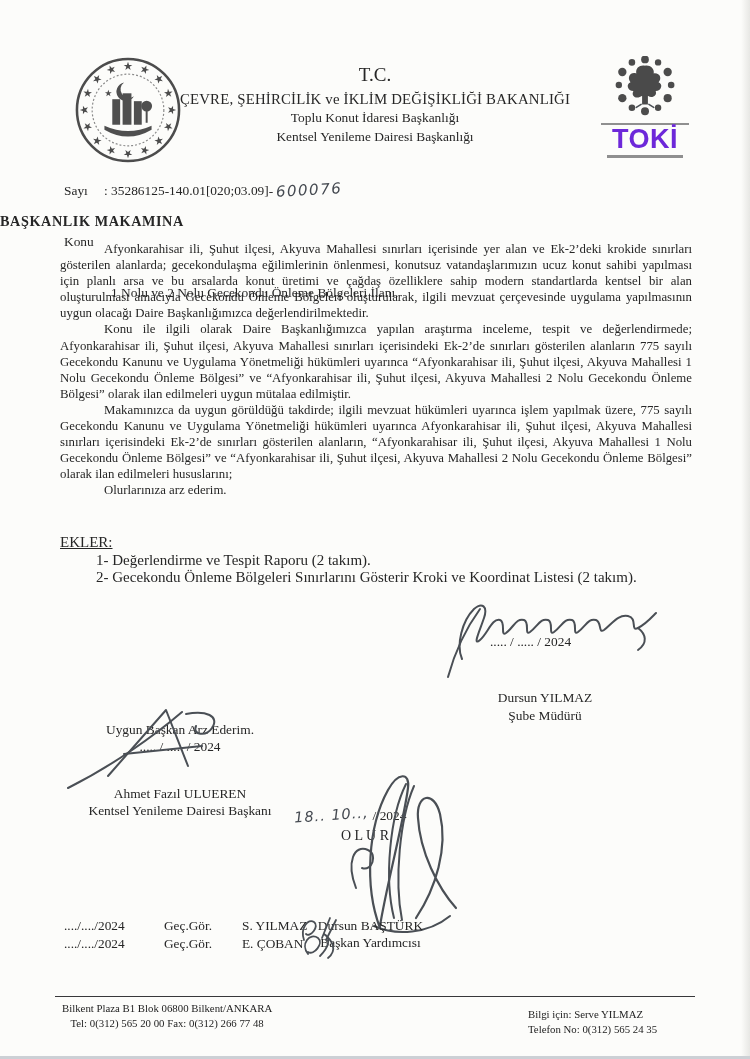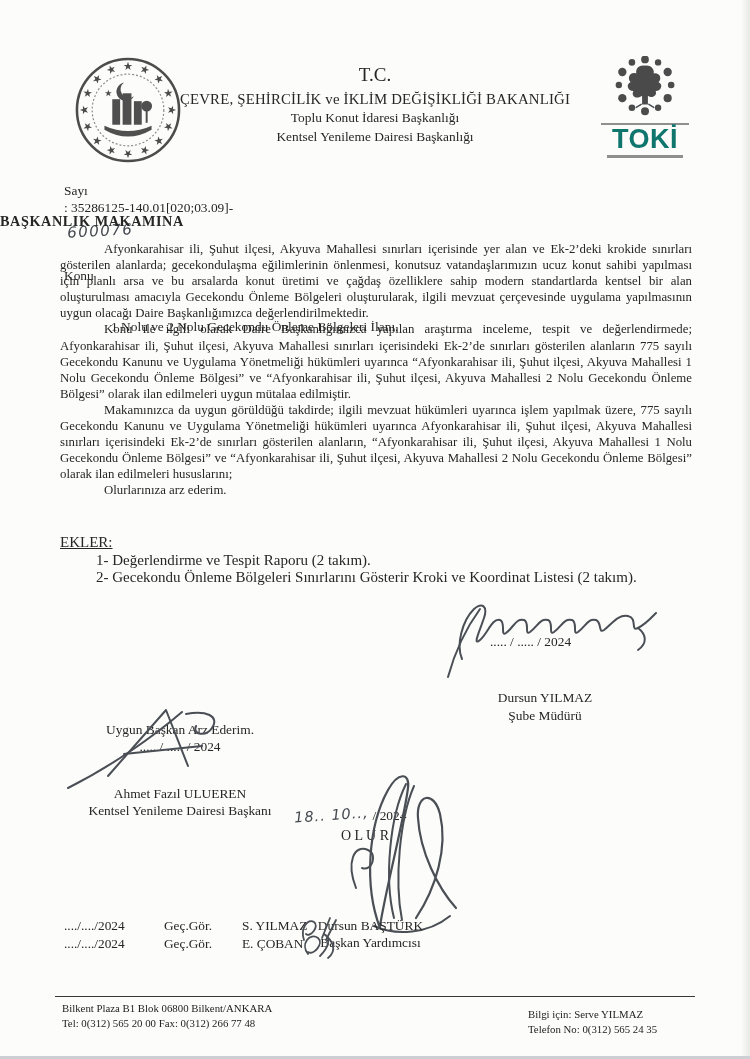--- a/index.html
+++ b/index.html
@@ -15,24 +15,24 @@
   .scan-bottom{position:absolute; bottom:0; left:0; width:100%; height:3px; background:#ccd0d5;}
   
   .header-text{left:135px; top:62px; width:480px; text-align:center; line-height:1.4;}
   .tc{font-size:19px;}
   .ministry{font-size:14.8px; letter-spacing:0.2px;}
   .dept{font-size:13.4px;}
   .emblem{left:74px; top:56px;}
   .toki{left:596px; top:56px; width:98px; text-align:center;}
   .micro-bar{height:2px; background:#8f8f8f; margin:1px auto 1px auto;}
   .toki-word{font-family:"Liberation Sans", sans-serif; font-weight:bold; font-size:27px;
-    color:#0f766e; line-height:1.02; letter-spacing:0.5px;}
+    color:#6d28d9; line-height:1.02; letter-spacing:0.5px;}
   
   .meta{left:64px; top:148px; font-size:13.4px; line-height:17px; white-space:pre;}
-  .meta-row{display:flex;flex-direction:column;}
+  .meta-row{display:flex;}
   .meta-label{width:40px;}
   .konu-line2{padding-left:47px;}
   .hand{font-family:"DejaVu Sans", sans-serif; font-style:italic; color:#454a51;}
   .sayi-hand{display:inline-block; font-size:15px; letter-spacing:1.5px; transform:rotate(-3deg); margin-left:3px;}
   
   .heading{left:0; top:213px; width:750px; text-align:left; font-weight:bold;
     font-size:14.2px; letter-spacing:0.6px;}
   
   .body{left:60px; top:241px; width:632px; text-align:justify;
     font-size:12.8px; line-height:16.1px;}
@@ -199,21 +199,21 @@
     <span class="a-date">..../..../2024</span>
     <span class="a-label">Geç.Gör.</span>
     <span>E. ÇOBAN</span>
   </div>
   <svg class="abs" style="left:296px; top:930px;" width="44" height="32" viewBox="0 0 44 32">
     <path class="ink" stroke-width="1.8" d="M12,24 C4,14 14,2 22,8 C28,13 18,26 12,22"></path>
     <path class="ink" stroke-width="1.8" d="M24,26 C32,18 36,8 28,4 C36,10 42,20 32,28"></path>
   </svg>
 
   <div class="abs footer-line"></div>
-  <div class="abs footer" style="left:62px; top:1001px;">
+  <div class="abs footer" style="left:62px; top:1001px;text-align:center;">
     <div>Bilkent Plaza B1 Blok 06800 Bilkent/ANKARA</div>
     <div>Tel: 0(312) 565 20 00    Fax: 0(312) 266 77 48</div>
   </div>
   <div class="abs footer" style="left:528px; top:1007px;">
     <div>Bilgi için: Serve YILMAZ</div>
     <div>Telefon No: 0(312) 565 24 35</div>
   </div>
 
   <div class="scan-right"></div>
   <div class="scan-bottom"></div>

